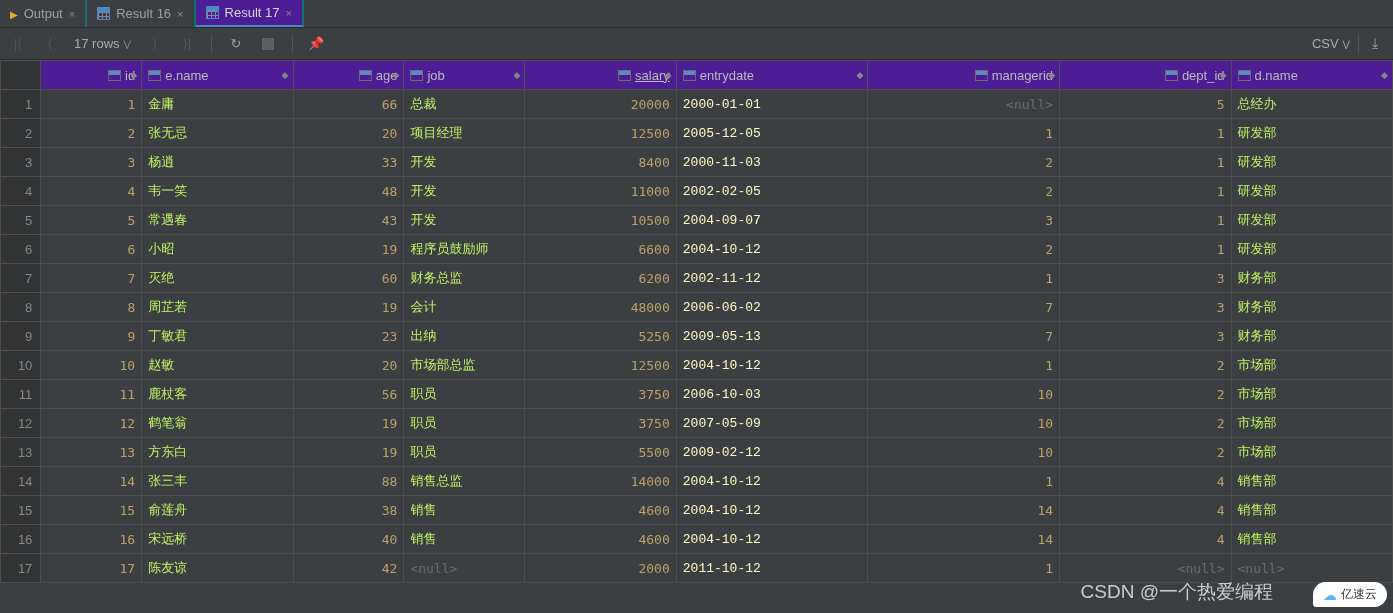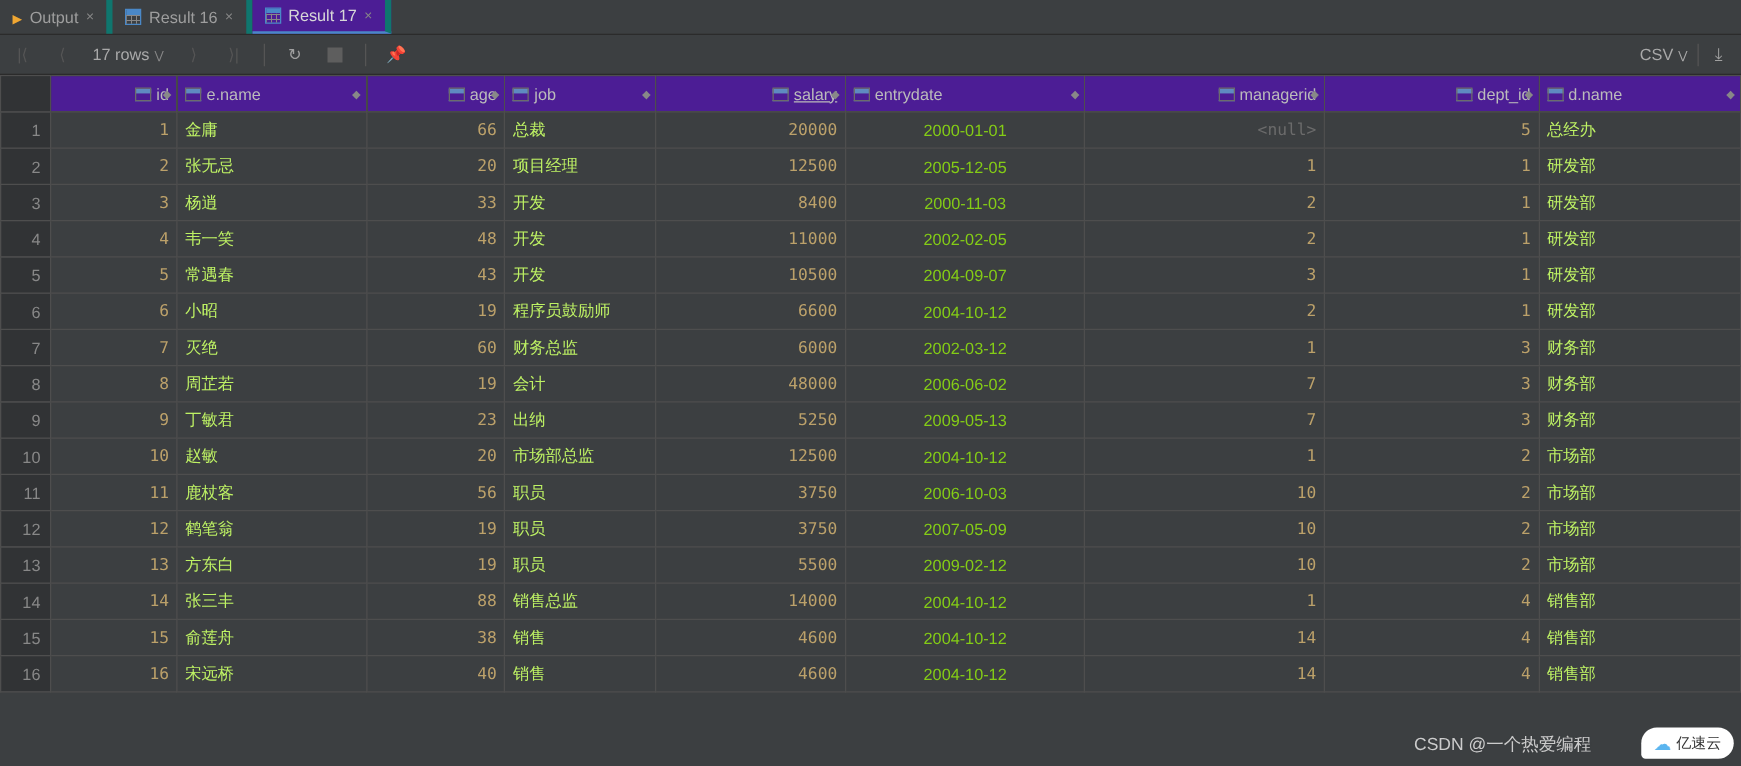--- a/index.html
+++ b/index.html
@@ -21,21 +21,21 @@
     background: #3c3f41;
     border-bottom: 1px solid #2b2b2b;
     align-items: stretch;
   }
   .tab {
     display: flex;
     align-items: center;
     padding: 0 10px;
     gap: 6px;
     color: #9e9e9e;
-    border-right: 5px solid #0f766e;
+    border-right: 2px solid #0f766e;
     cursor: pointer;
   }
   .tab.active {
     background: #4c1d95;
     color: #d8d8d8;
     border-bottom: 2px solid #4a88c7;
   }
   .tab .close-x { color: #888; font-size: 11px; }
   .tab-icon-output::before { content:"▶"; color:#f0a732; font-size:10px; }
   .tab-icon-table {
@@ -99,33 +99,33 @@
   }
   .sort-diamond {
     position:absolute; right:4px; top:50%; transform:translateY(-50%);
     font-size:9px; color:#888;
   }
   .grid td.rownum {
     background:#313335; text-align:right; padding-right:8px; color:#888; width:40px;
   }
   .cell-num { font-family: Consolas, monospace; text-align:right; color:#bca16a; }
   .cell-txt { font-family: Consolas, monospace; text-align:left; color:#bef264; }
-  .cell-date { font-family: Liberation Sans, sans-serif; text-align:center; color:#84cc16; }
+  .cell-date { font-family: Liberation Mono, monospace; text-align:left; color:#fef9c3; }
   .cell-null { font-family: Consolas, monospace; text-align:right; color:#6b6b6b; }
   .cell-null-l { font-family: Consolas, monospace; text-align:left; color:#6b6b6b; }
 
   
   .c-id{width:100px;} .c-ename{width:150px;} .c-age{width:110px;} .c-job{width:120px;}
   .c-salary{width:150px;text-decoration:underline;} .c-entry{width:190px;} .c-mgr{width:190px;} .c-dept{width:170px;} .c-dname{width:160px;}
 
   
   .footer-text {
     position:absolute; bottom:8px; right:120px; color:#cccccc;
     text-shadow: -1px -1px 0 #3c3f41,1px -1px 0 #3c3f41,-1px 1px 0 #3c3f41,1px 1px 0 #3c3f41;
-    font-size:14px;
+    font-size:19px;
   }
   .logo-badge {
     position:absolute; bottom:6px; right:6px; background:#fff; color:#333;
     border-radius:14px 14px 14px 4px; padding:4px 10px; font-size:12px;
     display:flex; align-items:center; gap:4px;
   }
   .logo-swirl { color:#5bb5ef; font-size:14px; }
 </style>
 </head>
 <body>
@@ -315,22 +315,22 @@
         <td class="cell-num">2</td>
         <td class="cell-num">1</td>
         <td class="cell-txt">研发部</td>
       </tr>
       <tr>
         <td class="rownum">7</td>
         <td class="cell-num">7</td>
         <td class="cell-txt">灭绝</td>
         <td class="cell-num">60</td>
         <td class="cell-txt">财务总监</td>
-        <td class="cell-num">6000</td>
-        <td class="cell-date">2002-03-12</td>
+        <td class="cell-num">6200</td>
+        <td class="cell-date">2002-11-12</td>
         <td class="cell-num">1</td>
         <td class="cell-num">3</td>
         <td class="cell-txt">财务部</td>
       </tr>
       <tr>
         <td class="rownum">8</td>
         <td class="cell-num">8</td>
         <td class="cell-txt">周芷若</td>
         <td class="cell-num">19</td>
         <td class="cell-txt">会计</td>
@@ -429,20 +429,32 @@
         <td class="cell-num">16</td>
         <td class="cell-txt">宋远桥</td>
         <td class="cell-num">40</td>
         <td class="cell-txt">销售</td>
         <td class="cell-num">4600</td>
         <td class="cell-date">2004-10-12</td>
         <td class="cell-num">14</td>
         <td class="cell-num">4</td>
         <td class="cell-txt">销售部</td>
       </tr>
+      <tr>
+        <td class="rownum">17</td>
+        <td class="cell-num">17</td>
+        <td class="cell-txt">陈友谅</td>
+        <td class="cell-num">42</td>
+        <td class="cell-null-l">&lt;null&gt;</td>
+        <td class="cell-num">2000</td>
+        <td class="cell-date">2011-10-12</td>
+        <td class="cell-num">1</td>
+        <td class="cell-null">&lt;null&gt;</td>
+        <td class="cell-null-l">&lt;null&gt;</td>
+      </tr>
     </tbody>
 </table>
 
 <div class="footer-text">CSDN @一个热爱编程</div>
 <div class="logo-badge">
   <span class="logo-swirl">☁</span>
   <span>亿速云</span>
 </div>
 
 </body></html>

